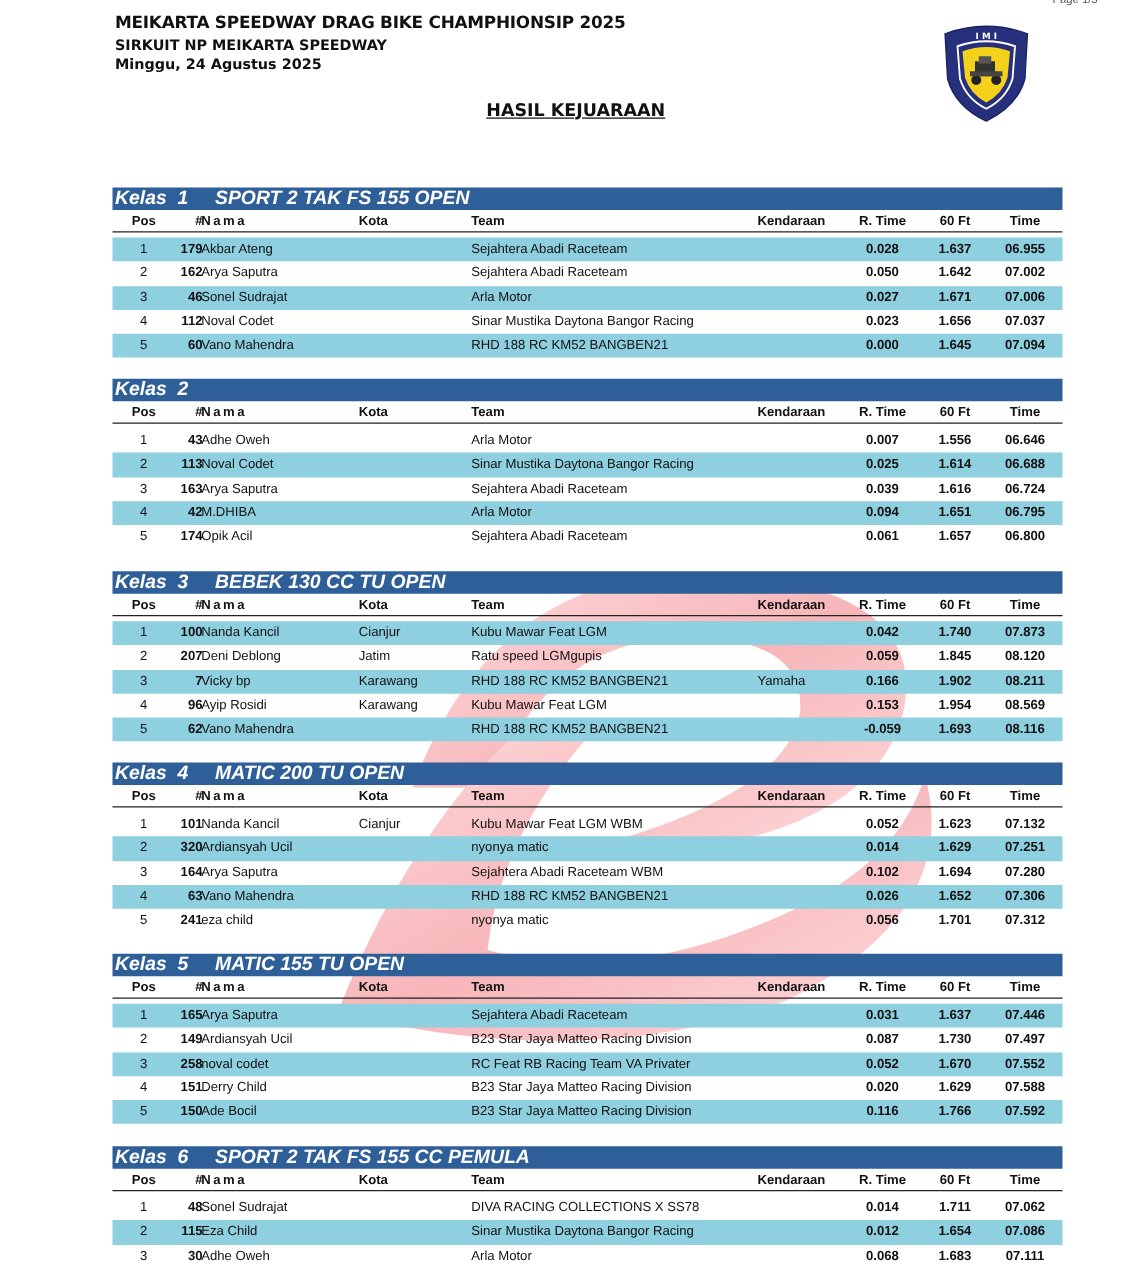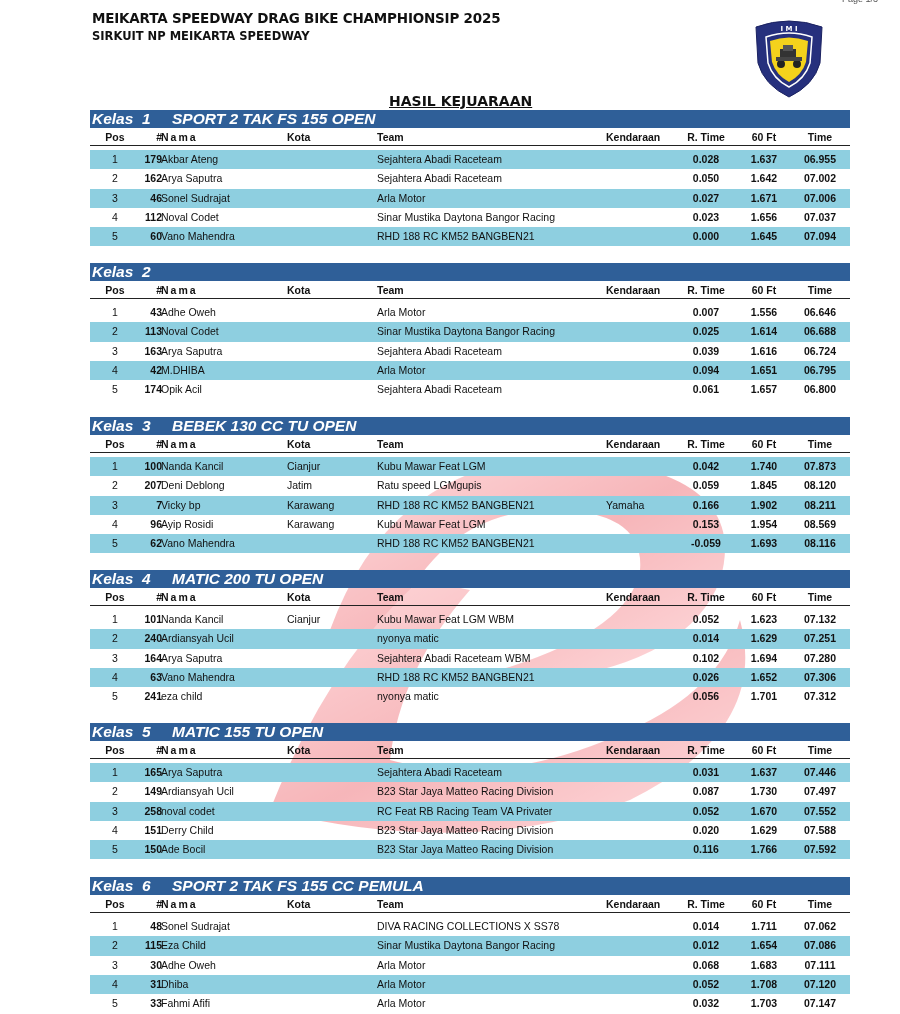--- a/index.html
+++ b/index.html
@@ -5,29 +5,29 @@
   * { box-sizing: border-box; margin: 0; padding: 0; }
   html, body { width: 900px; height: 1014px; background: #ffffff; overflow: hidden; }
   body { position: relative; font-family: "Liberation Sans", sans-serif; color: #111; }
 
   .page-num { position: absolute; left: 842px; top: -6px; font-size: 9px; color: #555; }
 
   .header-block { position: absolute; left: 92px; top: 8px; }
   .h1 { font-family: "DejaVu Sans", sans-serif; font-weight: bold; font-size: 13.5px; line-height: 21px; letter-spacing: -0.2px; color: #111; }
   .h2 { font-family: "DejaVu Sans", sans-serif; font-weight: bold; font-size: 11.5px; line-height: 15px; color: #111; }
 
-  .doc-title { position: absolute; left: 389px; top: 81px; font-family: "DejaVu Sans", sans-serif; font-weight: bold; font-size: 14px; text-decoration: underline; color: #111; margin-top: 12px; }
+  .doc-title { position: absolute; left: 389px; top: 81px; font-family: "DejaVu Sans", sans-serif; font-weight: bold; font-size: 14px; text-decoration: underline; color: #111; }
 
   .logo { position: absolute; left: 752px; top: 17px; width: 74px; height: 82px; }
 
   
   .watermark { position: absolute; left: 250px; top: 430px; width: 520px; height: 420px; pointer-events: none; opacity: 0.35; }
 
   .section { position: absolute; left: 90px; width: 760px; }
-  .bar { height: 18px; background: #2f5f98; color: #fff; font-style: italic; font-weight: bold; font-size: 15.5px; line-height: 18px; position: relative; }
+  .bar { height: 18px; background: #2f5f98; color: #fff; font-style: italic; font-weight: bold; font-size: 15.5px; line-height: 18px; position: relative; margin-top: 40px; }
   .bar .k-lbl { position: absolute; left: 2px; }
   .bar .k-num { position: absolute; left: 52px; }
   .bar .k-name { position: absolute; left: 82px; }
 
   .thead { height: 18px; position: relative; font-weight: bold; font-size: 10.5px; line-height: 18px; border-bottom: 1.5px solid #222; }
   .row { height: 19.3px; position: relative; font-size: 10.5px; line-height: 19px; }
   .row.shade { background: #8ecfe0; }
   .spacer { height: 4px; }
 
   .c { position: absolute; top: 0; white-space: nowrap; }
@@ -44,20 +44,21 @@
   .thead .c-name { letter-spacing: 2px; }
 </style>
 </head>
 <body>
 
 <div class="page-num">Page 1/3</div>
 
 <div class="header-block">
   <div class="h1">MEIKARTA SPEEDWAY DRAG BIKE CHAMPHIONSIP 2025</div>
   <div class="h2">SIRKUIT NP MEIKARTA SPEEDWAY</div>
+  <div class="h2">Minggu, 24 Agustus 2025</div>
 </div>
 
 <div class="doc-title">HASIL KEJUARAAN</div>
 
 <svg class="logo" viewBox="0 0 74 82">
   <path d="M4 10 Q37 -2 70 10 L68 46 Q62 68 37 80 Q12 68 6 46 Z" fill="#26307d" stroke="#1a2160" stroke-width="1"></path>
   <path d="M14 20 Q37 12 60 20 L58 46 Q53 62 37 70 Q21 62 16 46 Z" fill="none" stroke="#ffffff" stroke-width="1.5"></path>
   <path d="M18 24 Q37 17 56 24 L54 45 Q50 58 37 65 Q24 58 20 45 Z" fill="#f4d21c"></path>
   <text x="37" y="14" text-anchor="middle" font-family="DejaVu Sans, sans-serif" font-size="7" font-weight="bold" fill="#ffffff">I M I</text>
   <g>
@@ -327,21 +328,21 @@
         <span class="c c-name">Nanda Kancil</span>
         <span class="c c-kota">Cianjur</span>
         <span class="c c-team">Kubu Mawar Feat LGM WBM</span>
         <span class="c c-kend"></span>
         <span class="c c-rt">0.052</span>
         <span class="c c-60">1.623</span>
         <span class="c c-time">07.132</span>
       </div>
       <div class="row shade">
         <span class="c c-pos">2</span>
-        <span class="c c-no">240</span>
+        <span class="c c-no">320</span>
         <span class="c c-name">Ardiansyah Ucil</span>
         <span class="c c-kota"></span>
         <span class="c c-team">nyonya matic</span>
         <span class="c c-kend"></span>
         <span class="c c-rt">0.014</span>
         <span class="c c-60">1.629</span>
         <span class="c c-time">07.251</span>
       </div>
       <div class="row">
         <span class="c c-pos">3</span>

